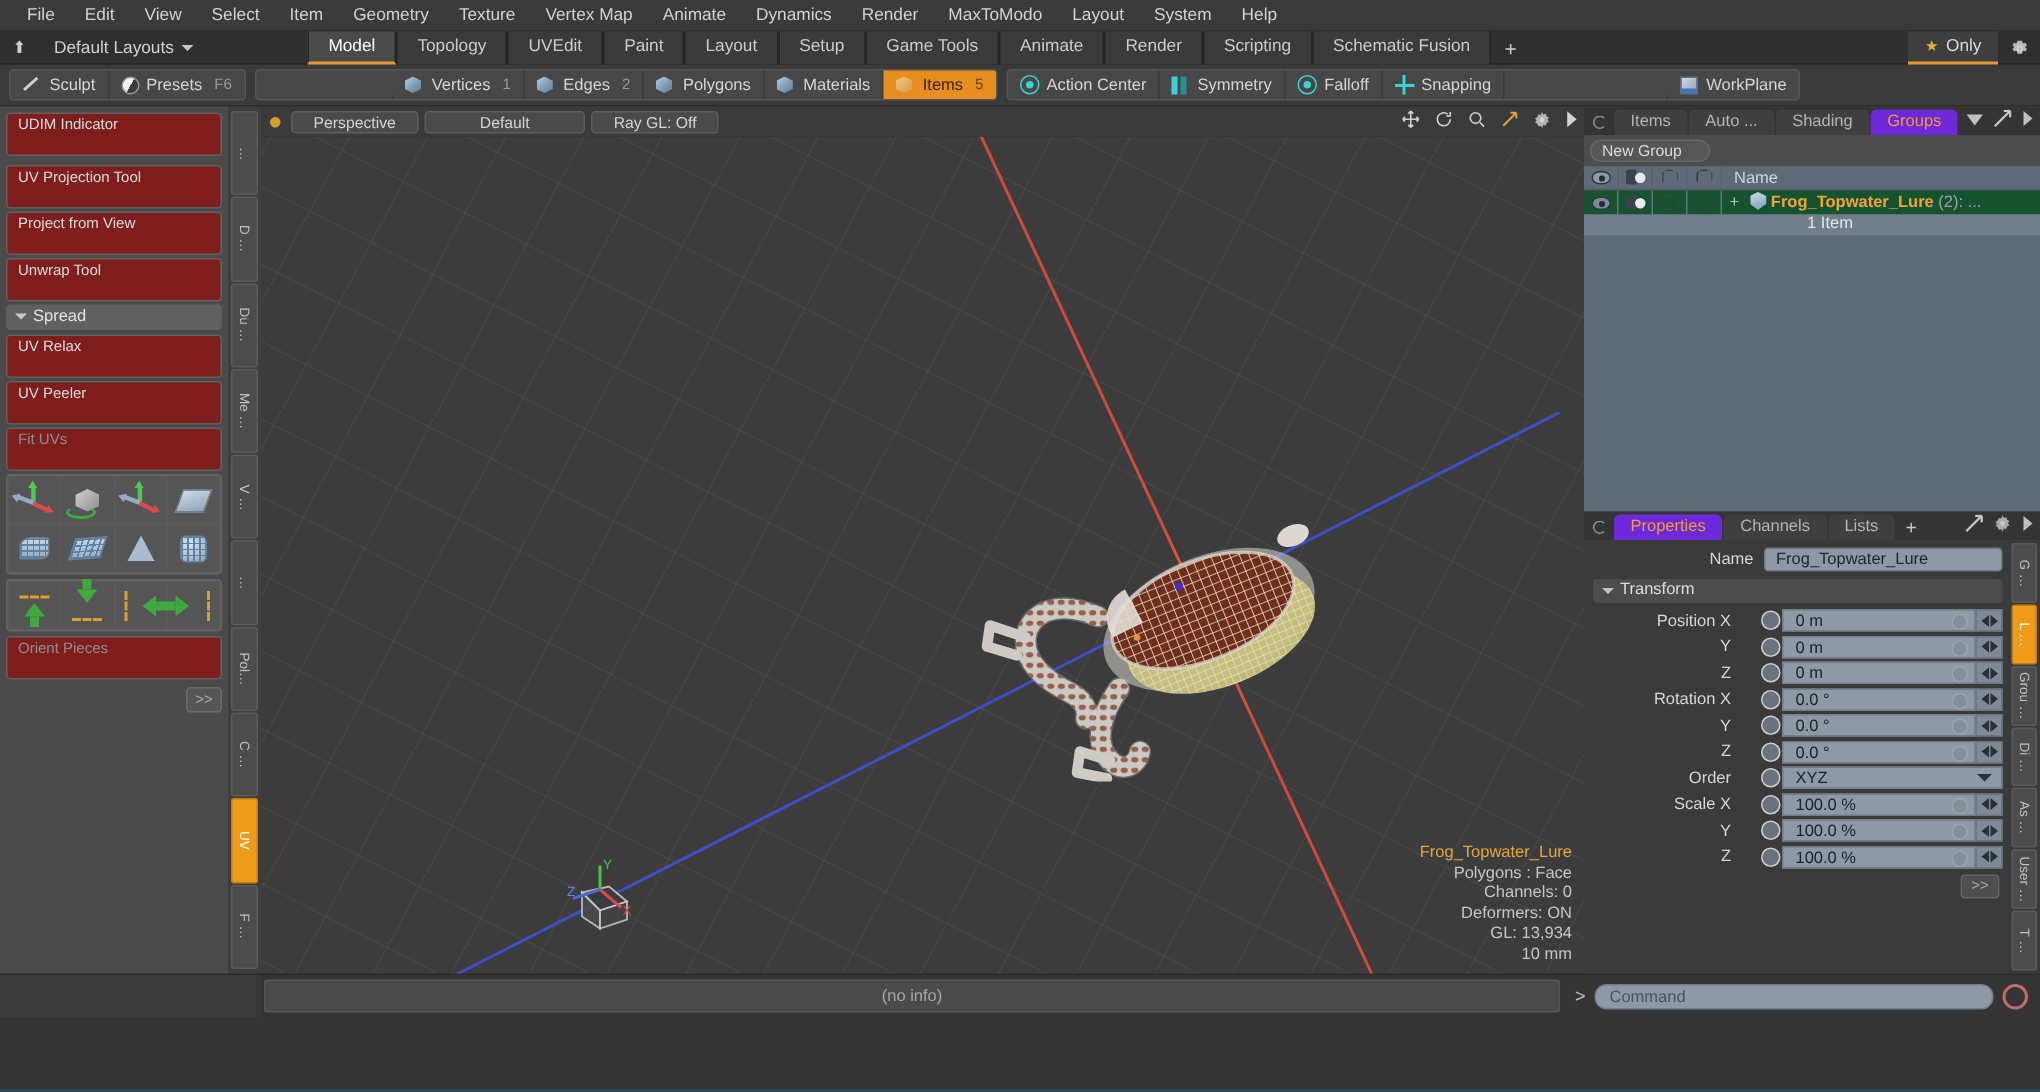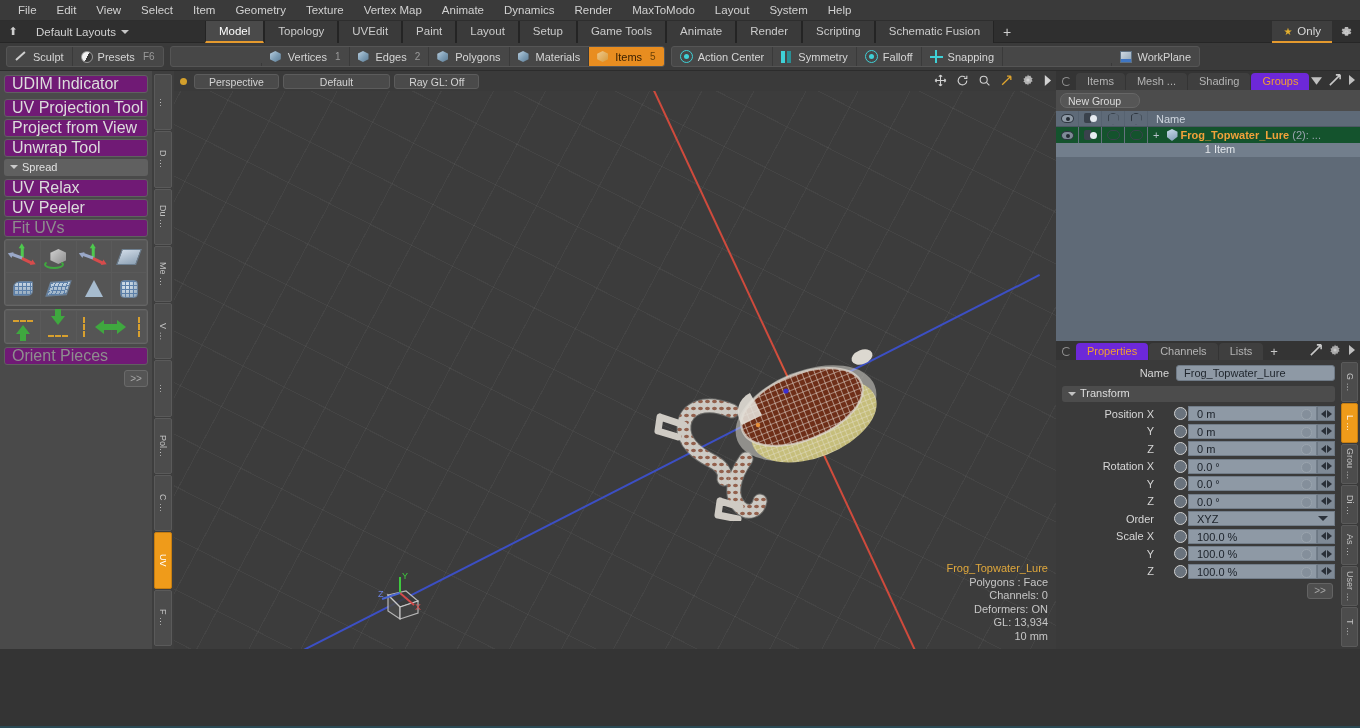--- a/index.html
+++ b/index.html
@@ -142,22 +142,22 @@
   .ic-wplane::after {
     content:''; position:absolute; left:0; bottom:0; width:100%; height:3px; background:#3f76c4;
   }
 
   
   .main { display: flex; height: 578px; background: #343434; }
 
   
   .leftpanel { width: 152px; background: #4a4a4a; padding: 4px; display:flex; flex-direction:column; }
   .lp-btn {
-    height: 18px; line-height: 16px; background: #701a75; border: 1px solid #606060;
-    border-radius: 3px; color: #dcdcdc; font-size: 16px; padding-left: 7px; margin-bottom: 2px;
+    height: 29px; line-height: 16px; background: #7f1d1d; border: 1px solid #606060;
+    border-radius: 3px; color: #dcdcdc; font-size: 10px; padding-left: 7px; margin-bottom: 2px;
   }
   .lp-btn.dim { color: #8e8e8e; }
   .lp-sep { height: 4px; }
   .lp-header {
     height: 17px; line-height: 16px; background: #606060; border-radius: 3px;
     color: #e2e2e2; font-size: 11px; padding-left: 18px; margin-bottom: 3px; position: relative;
   }
   .lp-header::before {
     content:''; position:absolute; left:6px; top:6px;
     width:0;height:0;border-left:4px solid transparent;border-right:4px solid transparent;
@@ -751,21 +751,21 @@
           <div>10 mm</div>
         </div>
       </div>
     </div>
 
     <div class="rightpanel">
       <div class="rp-tabrow">
         <div class="rp-circle"></div>
         <div id="rp-tabs" style="display:flex; align-items:flex-end;">
             <div class="rp-tab">Items</div>
-            <div class="rp-tab">Mesh ...</div>
+            <div class="rp-tab">Auto ...</div>
             <div class="rp-tab">Shading</div>
             <div class="rp-tab active">Groups</div>
           </div>
         <div class="rp-tabtools">
           <span>
             <svg width="11" height="8" viewBox="0 0 12 8" fill="#c0c0c0">
                 <path d="M0 0h12L6 8z"></path>
               </svg>
           </span>
           <span>
@@ -963,14 +963,23 @@
               <div class="vtab">Di …</div>
               <div class="vtab">As …</div>
               <div class="vtab">User …</div>
               <div class="vtab">T …</div>
             </div>
         </div>
       </div>
     </div>
   </div>
 
+  <div class="bottombar">
+    <div class="bb-left"></div>
+    <div class="bb-info">(no info)</div>
+    <div class="bb-cmd">
+      <span class="bb-gt">&gt;</span>
+      <div class="bb-input">Command</div>
+      <div class="bb-rec"></div>
+    </div>
+  </div>
   <div class="accentline"></div>
 </div>
 
 </body></html>

